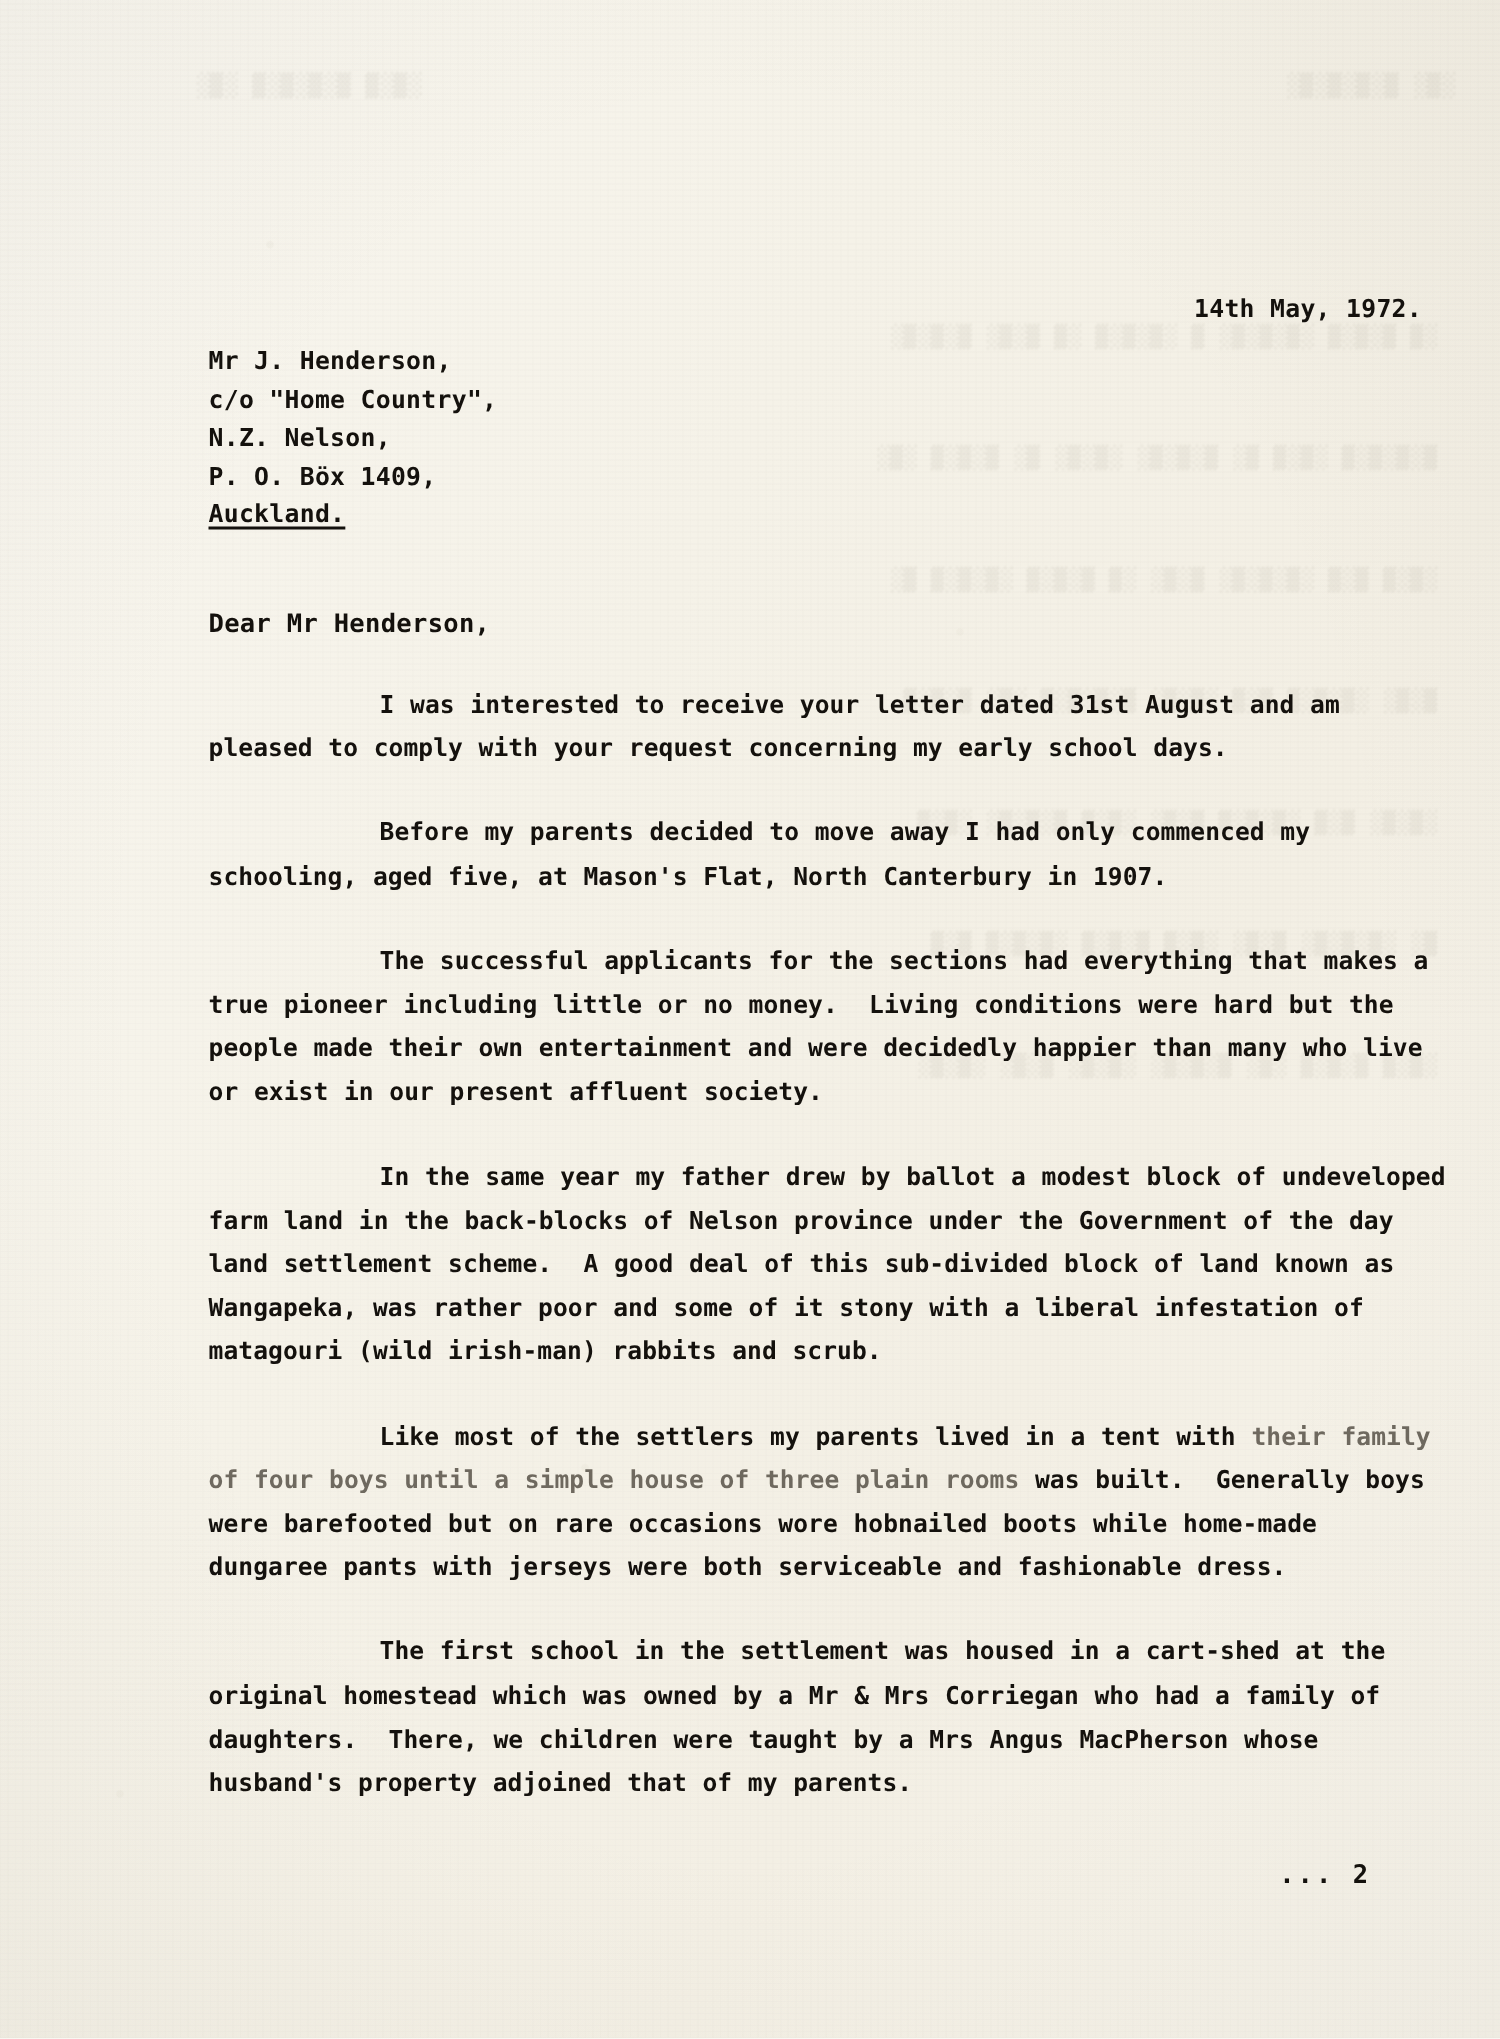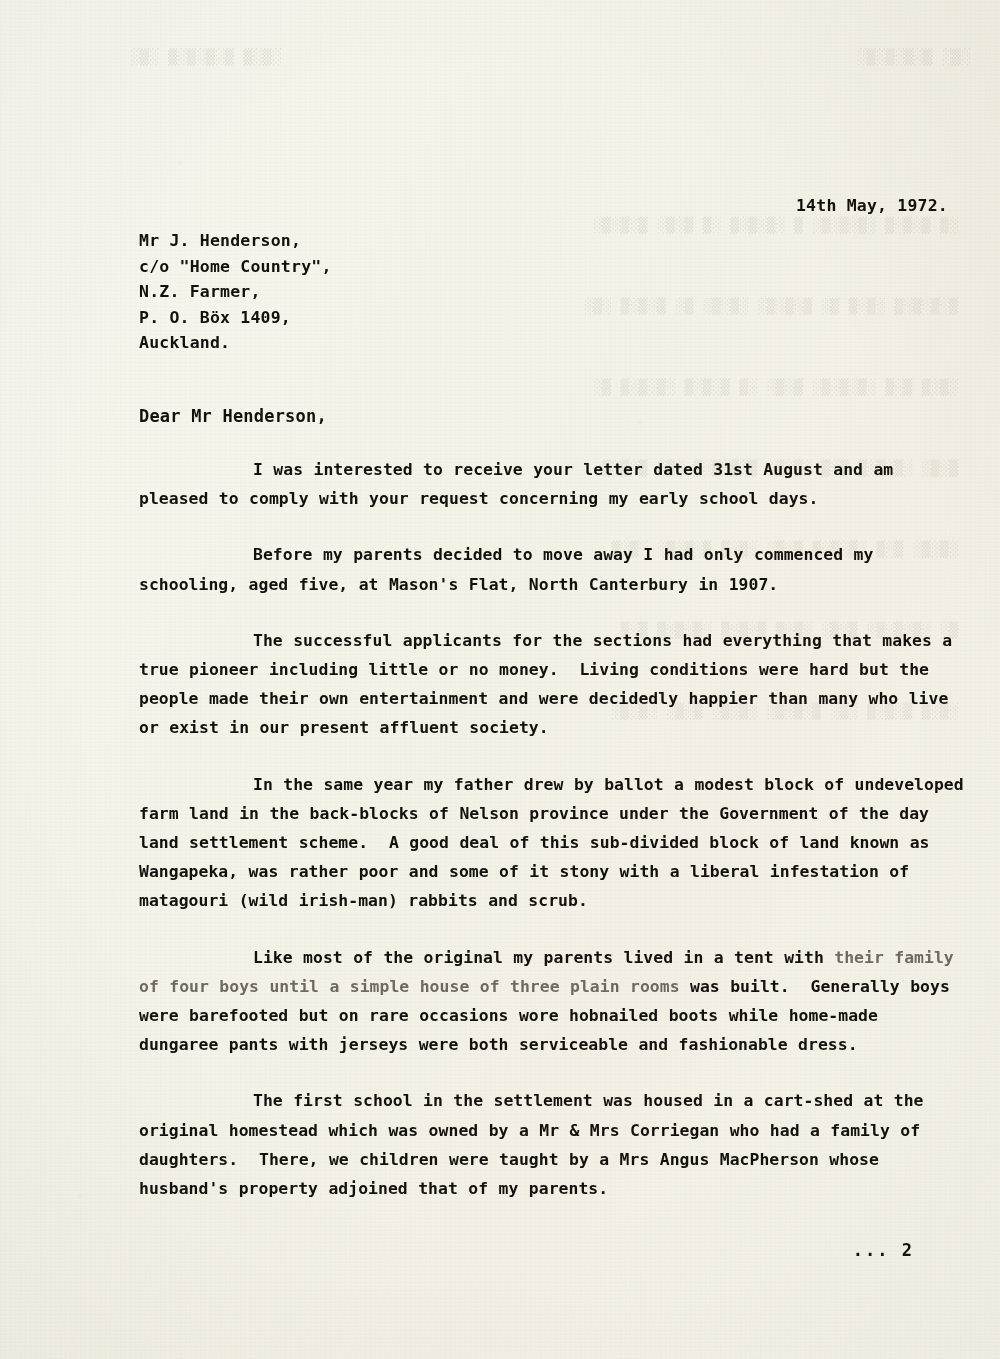--- a/index.html
+++ b/index.html
@@ -99,20 +99,21 @@
     position: absolute;
     top: 228px;
     left: 139px;
     font-size: 16.5px;
     font-weight: 700;
     line-height: 25.5px;
     letter-spacing: 0.2px;
   }
   .address-block .addr-line { white-space: pre; }
   .address-block .addr-underline {
+    text-decoration: underline;
     text-decoration-thickness: 2px;
     text-underline-offset: 3px;
   }
 
   .salutation {
     position: absolute;
     top: 406px;
     left: 139px;
     font-size: 17px;
     font-weight: 700;
@@ -174,32 +175,32 @@
     <div>░▒░▒ ▒░▒░▒ ░▒░ ▒░▒░▒░ ░▒░▒░ ▒░▒░ ░▒░▒░</div>
   </div>
 
   <div class="content">
 
     <div class="date-line">14th May, 1972.</div>
 
     <div class="address-block">
       <div class="addr-line">Mr J. Henderson,</div>
       <div class="addr-line">c/o "Home Country",</div>
-      <div class="addr-line">N.Z. Farmer,</div>
+      <div class="addr-line">N.Z. Nelson,</div>
       <div class="addr-line">P. O. Böx 1409,</div>
       <div class="addr-line addr-underline">Auckland.</div>
     </div>
 
     <div class="salutation">Dear Mr Henderson,</div>
 
     <div class="body-block">
       <p class="para">I was interested to receive your letter dated 31st August and am pleased to comply with your request concerning my early school days.</p>
       <p class="para">Before my parents decided to move away I had only commenced my schooling, aged five, at Mason's Flat, North Canterbury in 1907.</p>
       <p class="para">The successful applicants for the sections had everything that makes a true pioneer including little or no money.  Living conditions were hard but the people made their own entertainment and were decidedly happier than many who live or exist in our present affluent society.</p>
       <p class="para">In the same year my father drew by ballot a modest block of undeveloped farm land in the back-blocks of Nelson province under the Government of the day land settlement scheme.  A good deal of this sub-divided block of land known as Wangapeka, was rather poor and some of it stony with a liberal infestation of matagouri (wild irish-man) rabbits and scrub.</p>
-      <p class="para"><span>Like most of the original my parents lived in a tent with </span><span class="faded">their family of four boys until a simple house of three plain rooms</span><span> was built.  Generally boys were barefooted but on rare occasions wore hobnailed boots while home-made dungaree pants with jerseys were both serviceable and fashionable dress.</span></p>
+      <p class="para"><span>Like most of the settlers my parents lived in a tent with </span><span class="faded">their family of four boys until a simple house of three plain rooms</span><span> was built.  Generally boys were barefooted but on rare occasions wore hobnailed boots while home-made dungaree pants with jerseys were both serviceable and fashionable dress.</span></p>
       <p class="para">The first school in the settlement was housed in a cart-shed at the original homestead which was owned by a Mr &amp; Mrs Corriegan who had a family of daughters.  There, we children were taught by a Mrs Angus MacPherson whose husband's property adjoined that of my parents.</p>
     </div>
 
     <div class="page-footer">... 2</div>
 
   </div>
 </div>
 
 </body></html>

